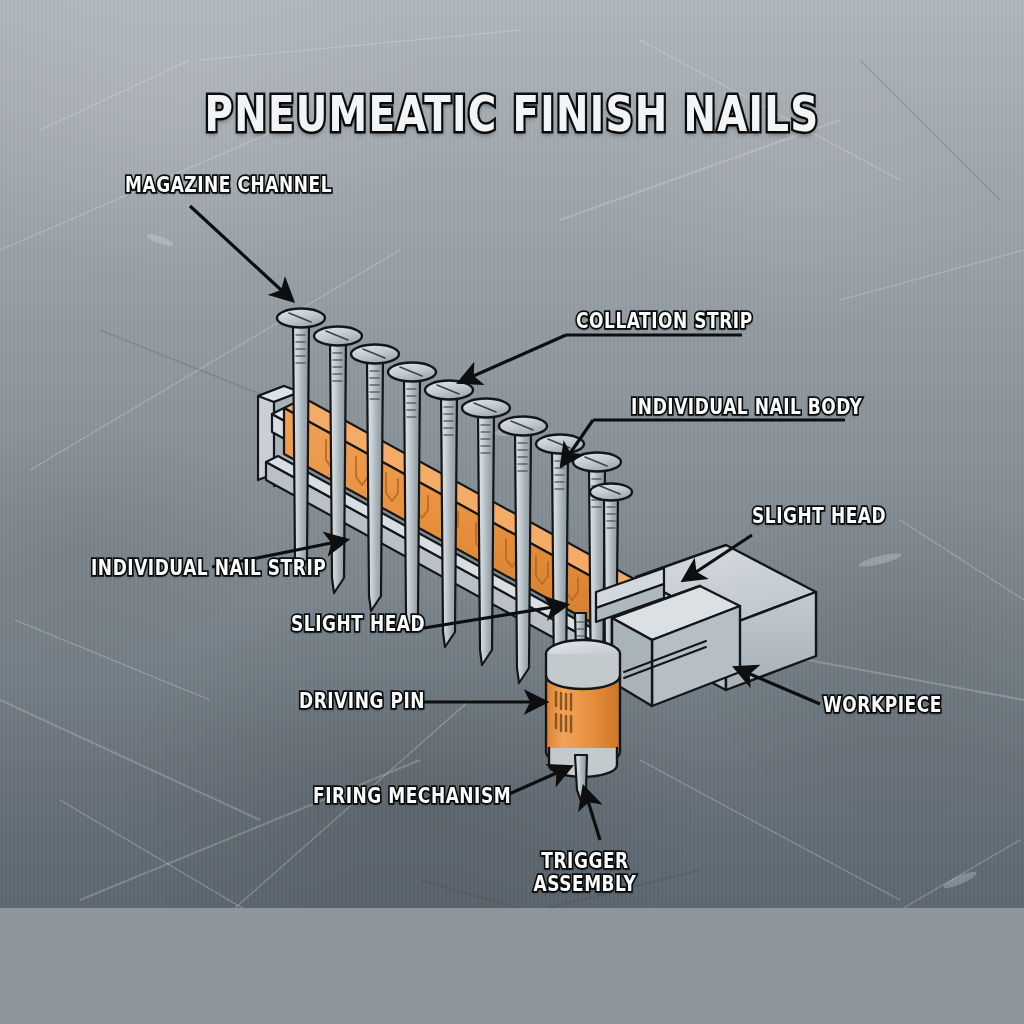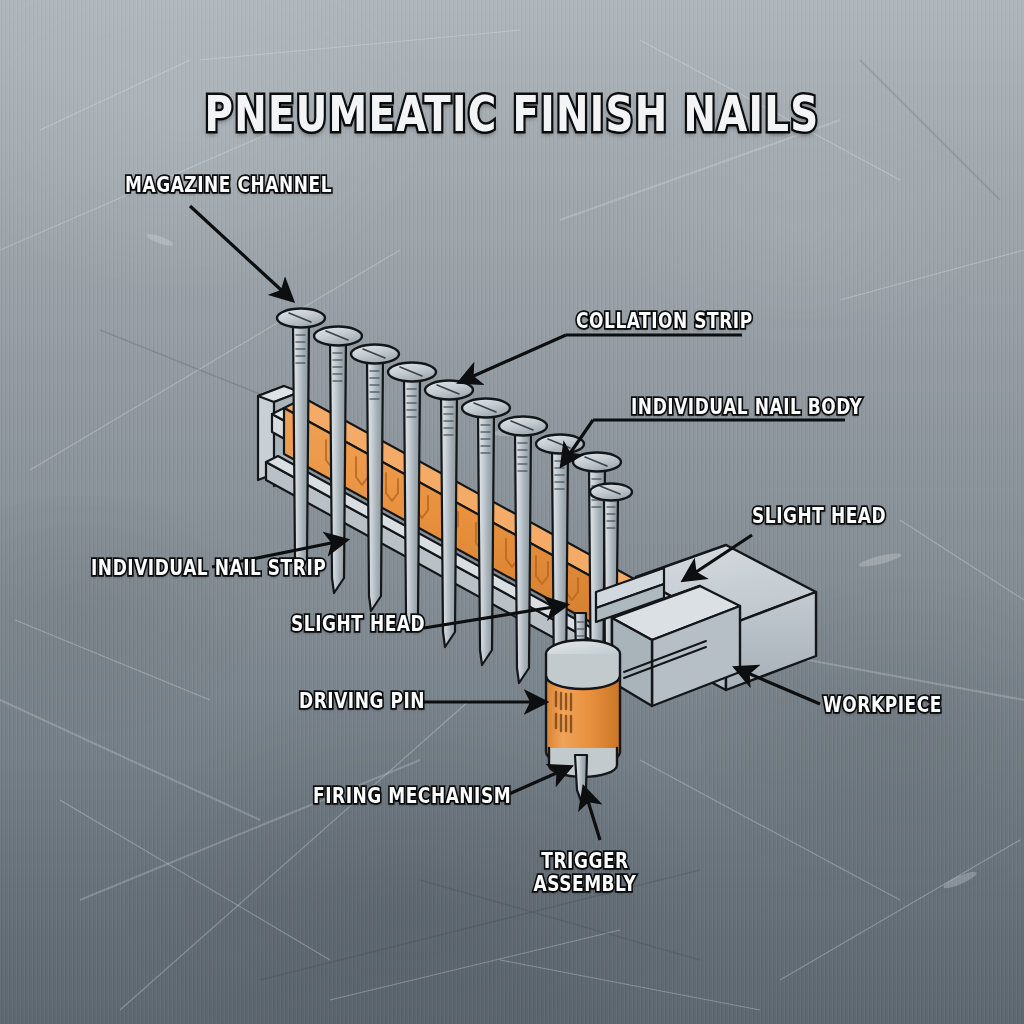--- a/index.html
+++ b/index.html
@@ -1,21 +1,21 @@
 <!DOCTYPE html>
 <html><head>
 <meta charset="utf-8">
 <style>
   html,body{margin:0;padding:0;}
   body{
     width:1024px;height:1024px;overflow:hidden;
     font-family:"Liberation Sans", sans-serif;
     background:#8e969c;
   }
-  #stage{position:relative;width:1024px;height:1024px;overflow:hidden;}
+  #stage{position:relative;width:1024px;height:908px;overflow:hidden;}
 
   
   .bg{position:absolute;inset:0;
     background:
       linear-gradient(180deg,#aeb6bb 0%,#a2aab0 14%,#939ba2 34%,#848d94 54%,#737d85 74%,#636d76 89%,#5b656e 100%);
   }
   .bg-brush{position:absolute;inset:0;opacity:.55;
     background:repeating-linear-gradient(90deg,
       rgba(255,255,255,.10) 0px, rgba(255,255,255,.10) 1px,
       rgba(0,0,0,.06) 1px, rgba(0,0,0,.06) 2px,

